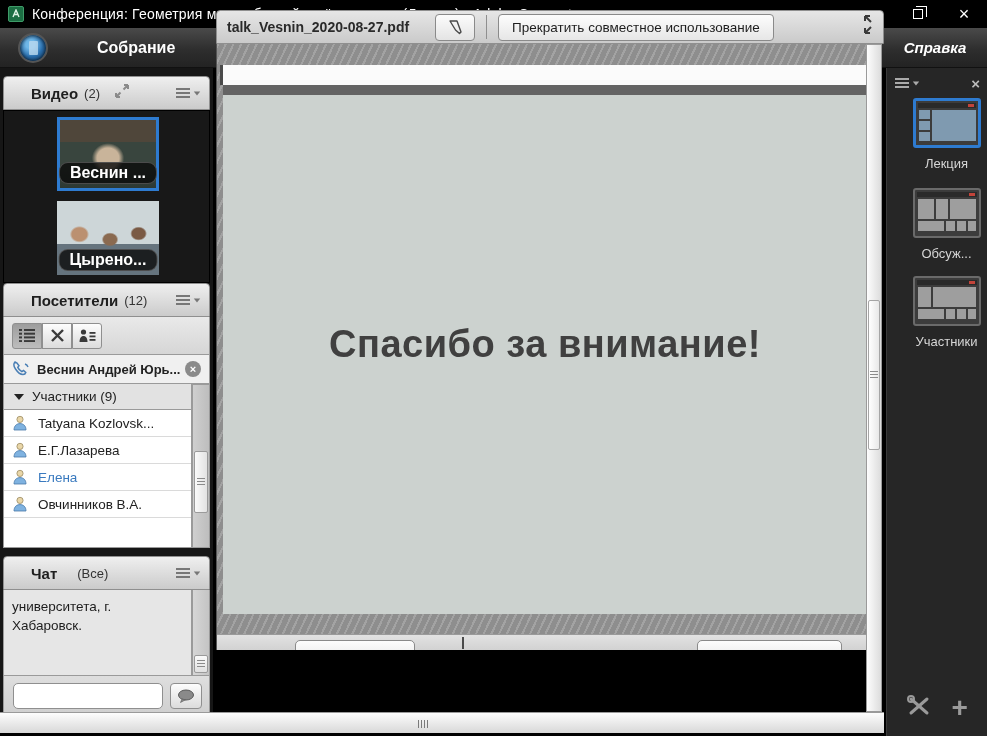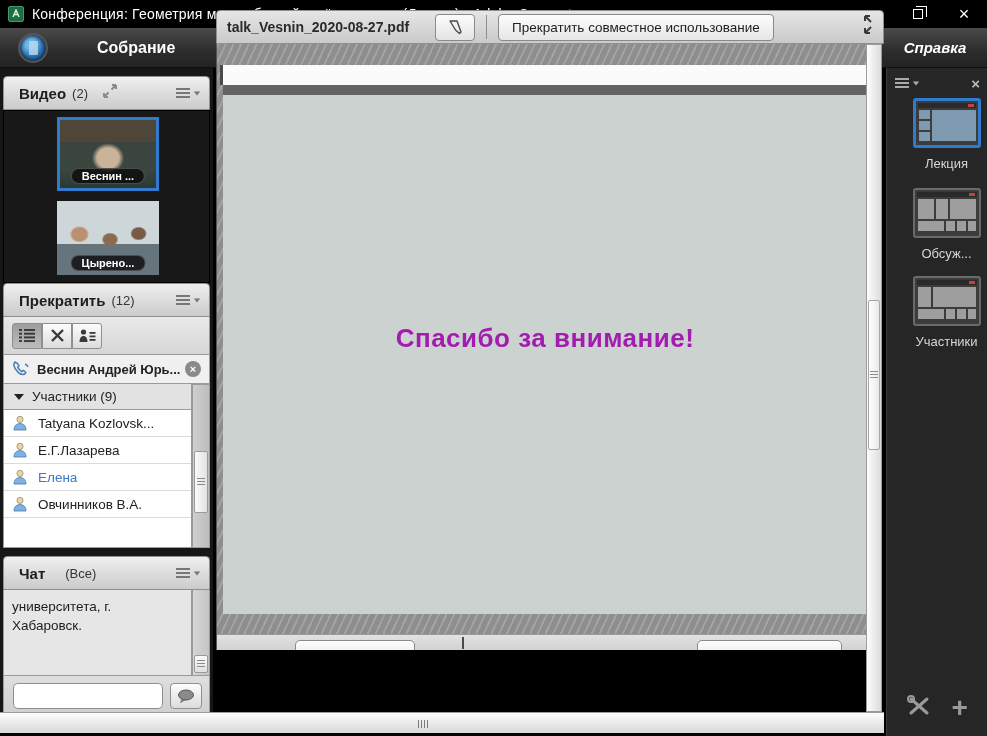--- a/index.html
+++ b/index.html
@@ -26,41 +26,41 @@
   .ctl-group { display:flex; margin-left:18px; }
   .ctl-btn { width:40px; height:28px; background:linear-gradient(#3a3a3a,#181818); border:1px solid #0c0c0c; border-radius:4px 0 0 4px; display:flex; align-items:center; justify-content:center; }
   .ctl-dd { width:17px; height:28px; background:linear-gradient(#4e4e4e,#262626); border:1px solid #0c0c0c; border-left:none; border-radius:0 4px 4px 0; display:flex; align-items:center; justify-content:center; }
   .caret { width:0; height:0; border-left:4px solid transparent; border-right:4px solid transparent; border-top:5px solid #bbb; }
   #record-dot { width:17px; height:17px; border-radius:50%; background:radial-gradient(circle at 35% 30%, #ff7a6e, #d62b1f 70%); margin:0 10px 0 28px; }
   #help-label { color:#fff; font-size:15px; font-weight:bold; padding:0 18px; }
 
   
   #left-col { left:0; top:68px; width:213px; height:650px; background:#161616; }
   .pod-header { height:34px; background:linear-gradient(#efefef,#cbcbcb); border:1px solid #8f8f8f; border-radius:4px 4px 0 0; display:flex; align-items:center; color:#1e1e1e; }
-  .pod-title { font-size:15px; font-weight:bold; margin-left:15px; }
+  .pod-title { font-size:15px; font-weight:bold; margin-left:27px; }
   .pod-count { font-size:13px; margin-left:6px; color:#333; }
   .pod-menu { margin-left:auto; margin-right:8px; display:flex; align-items:center; gap:3px; }
   .lines-icon { width:14px; height:10px; background:repeating-linear-gradient(#777 0 2px, transparent 2px 4px); }
   .pod-menu .caret { border-top-color:#777; transform:scale(.8); }
 
   #video-pod-header { left:3px; top:8px; width:207px; }
   #video-body { left:3px; top:42px; width:207px; height:173px; background:#181818; border:1px solid #000; }
   .vid-tile { position:absolute; left:53px; width:102px; height:74px; }
   .vid-img { width:100%; height:100%; }
   #vid-tile-0 { top:6px; border:3px solid #2e7bd0; }
   #vid-tile-0 .vid-img { background:
       radial-gradient(ellipse 26px 24px at 50% 56%, #c9b49a 0 42%, rgba(0,0,0,0) 62%),
       linear-gradient(180deg, #4f463a 0 32%, #39453e 32% 75%, #2c3833 100%); }
   #vid-tile-1 { top:90px; }
   #vid-tile-1 .vid-img { background:
       radial-gradient(ellipse 15px 13px at 22% 45%, #bb9070 0 50%, rgba(0,0,0,0) 64%),
       radial-gradient(ellipse 13px 11px at 52% 52%, #8a6a50 0 50%, rgba(0,0,0,0) 64%),
       radial-gradient(ellipse 13px 11px at 80% 44%, #7a5a44 0 50%, rgba(0,0,0,0) 64%),
       linear-gradient(180deg, #cdd6d8 0 58%, #66747e 58% 100%); }
-  .vid-name { position:absolute; bottom:4px; left:50%; transform:translateX(-50%); background:rgba(10,10,10,.8); border:1px solid rgba(90,90,90,.8); color:#fff; font-size:11px; font-weight:bold; padding:1px 10px; border-radius:9px; white-space:nowrap; }
+  .vid-name { position:absolute; bottom:4px; left:50%; transform:translateX(-50%); background:rgba(10,10,10,.8); border:1px solid rgba(90,90,90,.8); color:#fff; font-size:16px; font-weight:bold; padding:1px 10px; border-radius:9px; white-space:nowrap; }
 
   #att-pod-header { left:3px; top:215px; width:207px; }
   #att-toolbar { left:3px; top:249px; width:207px; height:38px; background:linear-gradient(#e9e9e9,#d6d6d6); border:1px solid #9a9a9a; border-top:none; display:flex; align-items:center; padding-left:8px; gap:0; }
   .tb-btn { width:30px; height:26px; border:1px solid #8f8f8f; background:linear-gradient(#fdfdfd,#dcdcdc); display:flex; align-items:center; justify-content:center; }
   .tb-btn.sel { background:linear-gradient(#9d9d9d,#bdbdbd); }
   .tb-btn:first-child { border-radius:3px 0 0 3px; }
   .tb-btn:last-child { border-radius:0 3px 3px 0; }
   #att-host-row { left:3px; top:287px; width:207px; height:29px; background:#f0f0f0; border:1px solid #9a9a9a; border-top:none; display:flex; align-items:center; }
   #att-host-name { font-size:13px; font-weight:bold; color:#222; margin-left:6px; white-space:nowrap; }
   #host-remove { margin-left:auto; margin-right:8px; width:16px; height:16px; border-radius:50%; background:#8a8a8a; color:#fff; font-size:11px; font-weight:bold; display:flex; align-items:center; justify-content:center; line-height:1; }
@@ -91,21 +91,21 @@
   #share-filename { font-size:14px; font-weight:bold; color:#2a2a2a; margin-left:10px; }
   #pen-btn { margin-left:26px; width:40px; height:27px; border:1px solid #8a8a8a; border-radius:4px; background:linear-gradient(#fcfcfc,#e4e4e4); display:flex; align-items:center; justify-content:center; }
   .share-sep { width:1px; height:24px; background:#8f8f8f; margin:0 11px; }
   #stop-share-btn { height:27px; padding:0 13px; border:1px solid #8a8a8a; border-radius:4px; background:linear-gradient(#fdfdfd,#e6e6e6); font-size:13.5px; color:#1e1e1e; display:flex; align-items:center; }
   #share-expand { margin-left:auto; margin-right:2px; }
 
   #share-content { left:216px; top:44px; width:650px; height:606px; background:repeating-linear-gradient(115deg, #a3a3a3 0 2px, #8e8e8e 2px 7px); border-left:1px solid #555; overflow:hidden; }
   #page-white { position:absolute; left:6px; top:21px; width:644px; height:20px; background:#fbfbfb; box-shadow:-3px 0 0 #4a4a4a; }
   #page-darkbar { position:absolute; left:6px; top:41px; width:644px; height:10px; background:#646464; }
   #slide { position:absolute; left:6px; top:51px; width:644px; height:519px; background:#ccd2cf; }
-  #slide-text { position:absolute; left:0; top:44%; width:100%; text-align:center; font-size:26px; font-weight:bold; color:#a21caf; letter-spacing:0.5px; }
+  #slide-text { position:absolute; left:0; top:44%; width:100%; text-align:center; font-size:38px; font-weight:bold; color:#404040; letter-spacing:0.5px; }
   #share-bottom-controls { position:absolute; left:0px; top:590px; width:650px; height:16px; background:linear-gradient(#e2e2e2,#d2d2d2); border-top:1px solid #9a9a9a; overflow:hidden; }
   .stub-btn { position:absolute; top:5px; height:22px; border:1px solid #8a8a8a; border-radius:5px; background:linear-gradient(#fdfdfd,#e6e6e6); }
   .stub-tick { position:absolute; top:2px; width:2px; height:12px; background:#4a4a4a; }
 
   #share-vscroll { left:866px; top:44px; width:16px; height:668px; background:linear-gradient(90deg,#fdfdfd,#dcdcdc); border:1px solid #9a9a9a; }
   #share-vthumb { position:absolute; left:1px; top:255px; width:12px; height:150px; background:linear-gradient(90deg,#fff,#e8e8e8); border:1px solid #a5a5a5; border-radius:2px; }
   #bottom-bar { left:0; top:712px; width:884px; height:21px; background:linear-gradient(#fdfdfd,#d8d8d8); border-top:1px solid #9a9a9a; }
   #bottom-grip { position:absolute; left:418px; top:7px; width:10px; height:8px; background:repeating-linear-gradient(90deg,#7a7a7a 0 1px, transparent 1px 3px); }
 
   
@@ -237,21 +237,21 @@
       <div class="vid-img"></div>
       <div class="vid-name">Веснин ...</div>
     </div>
     <div id="vid-tile-1" class="vid-tile">
       <div class="vid-img"></div>
       <div class="vid-name">Цырено...</div>
     </div>
   </div>
 
   <div id="att-pod-header" class="abs pod-header">
-    <span class="pod-title">Прекратить</span>
+    <span class="pod-title">Посетители</span>
     <span class="pod-count">(12)</span>
     <span class="pod-menu">
       <span class="lines-icon"></span>
         <span class="caret"></span>
     </span>
   </div>
   <div id="att-toolbar" class="abs">
     <div class="tb-btn sel">
       <svg width="16" height="13" viewBox="0 0 16 13">
           <g fill="#3a3a3a">

